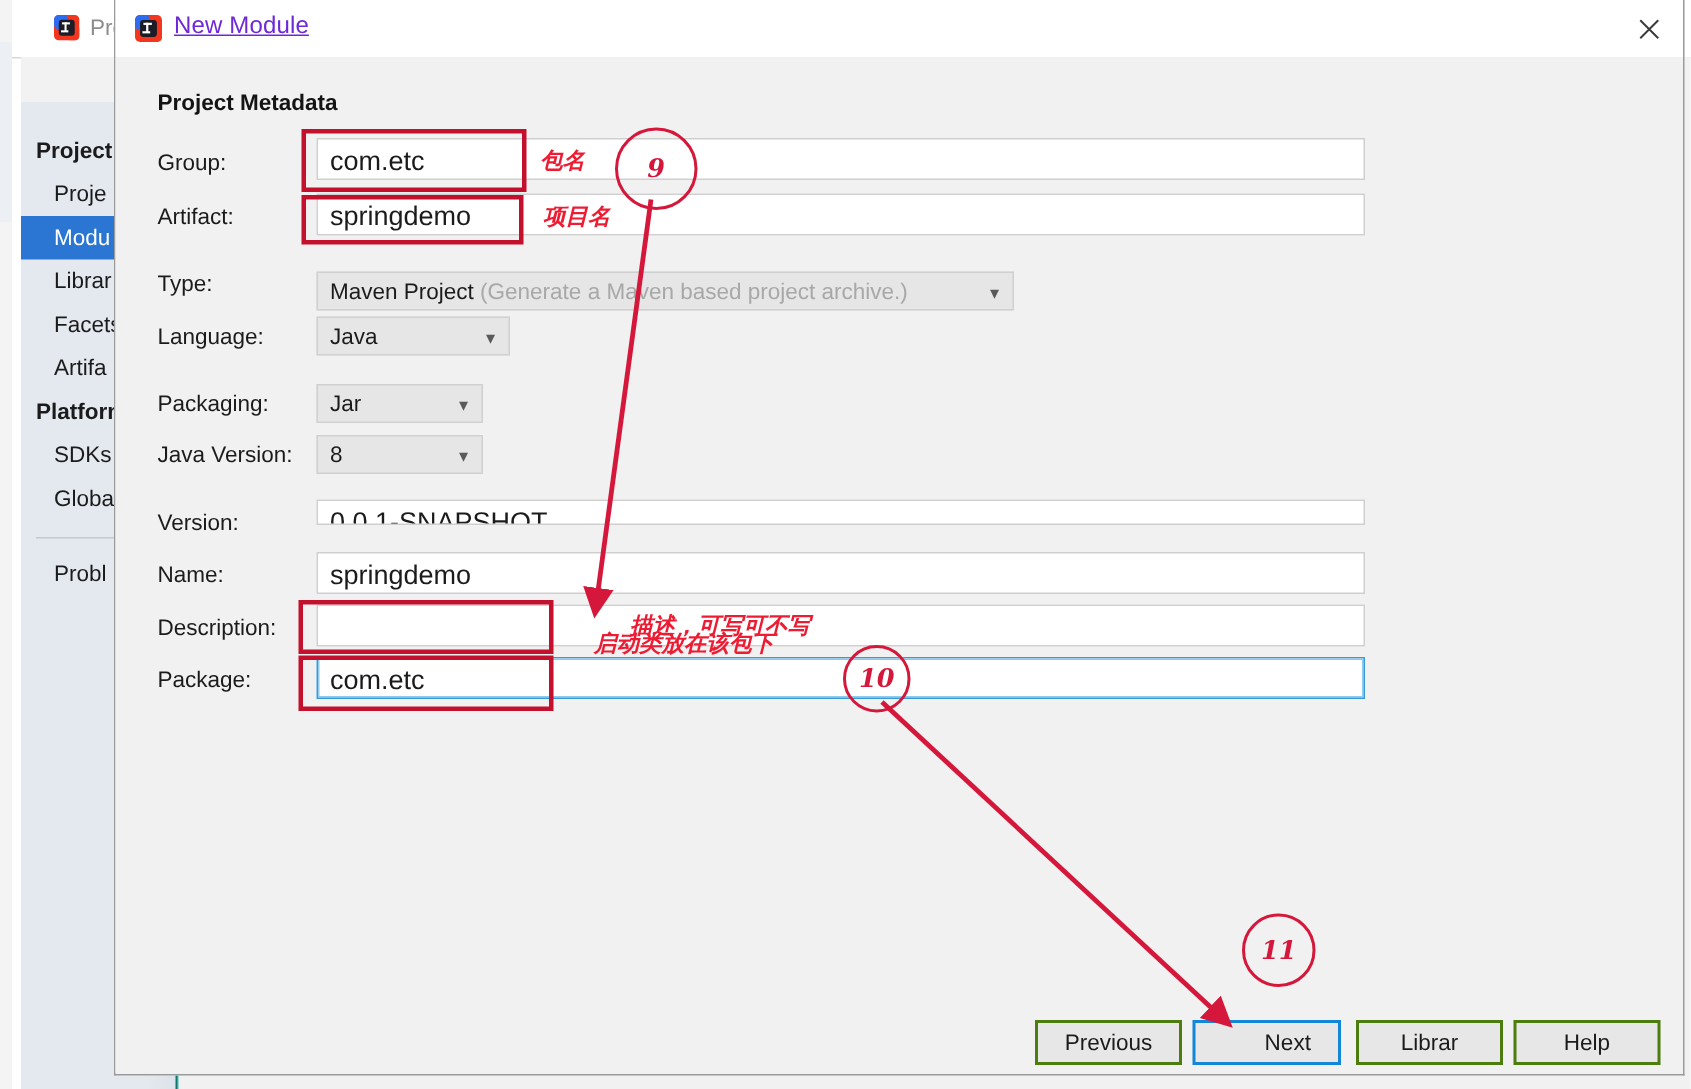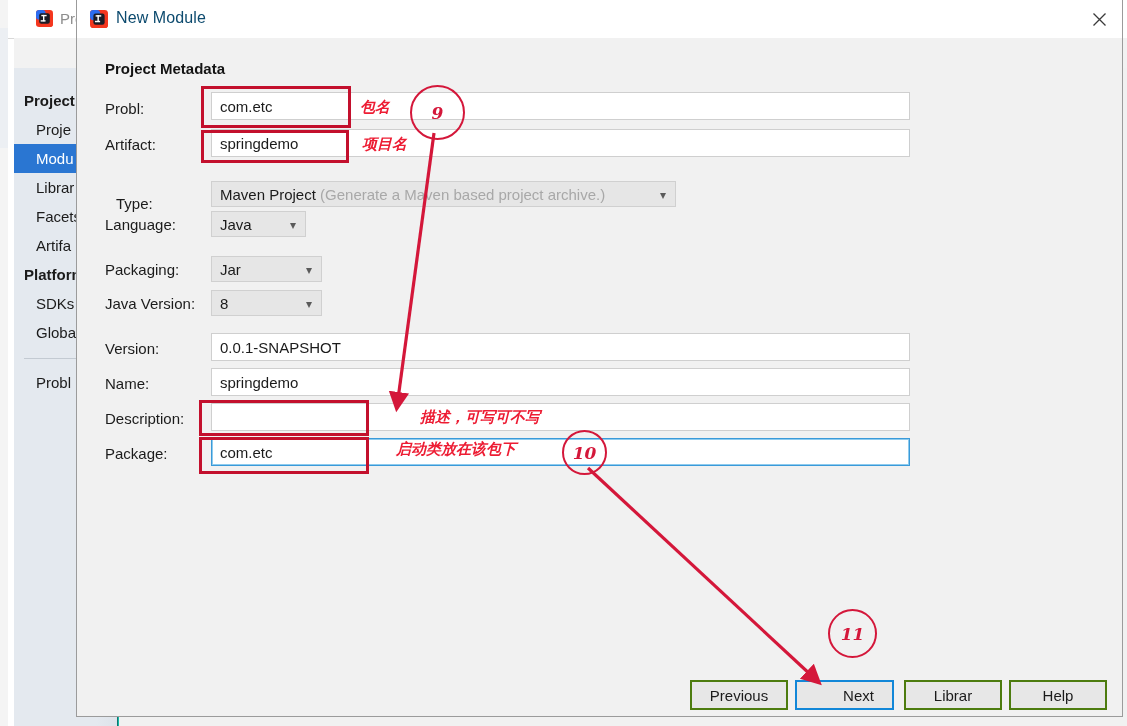--- a/index.html
+++ b/index.html
@@ -32,32 +32,32 @@
   .bg-content{position:absolute;left:119px;top:68px;width:1008px;height:658px;background:#f1f1f1;}
 
   
   #dialog{
     position:absolute;left:76px;top:0;width:1045px;height:716px;
     background:#f0f0f0;border:1px solid #9b9b9b;border-top:none;
     box-shadow:0 0 0 0 rgba(0,0,0,0);
   }
   .dlg-titlebar{position:absolute;left:0;top:0;width:1045px;height:38px;background:#ffffff;}
   .dlg-title-icon{position:absolute;left:13px;top:10px;width:18px;height:18px;}
-  .dlg-title-text{position:absolute;left:39px;top:9px;font-size:16px;color:#0c4a6e;letter-spacing:.1px;}
+  .dlg-title-text{position:absolute;left:39px;top:9px;font-size:16px;color:#6d28d9;letter-spacing:.1px;text-decoration:underline;}
   .dlg-close{position:absolute;right:0;top:0;width:46px;height:38px;display:flex;align-items:center;justify-content:center;cursor:default;}
   .dlg-close svg{display:block;}
   .dlg-body{position:absolute;left:0;top:38px;width:1045px;height:635px;background:#f1f1f1;}
   .dlg-footer{position:absolute;left:0;top:673px;width:1045px;height:42px;background:#f1f1f1;}
 
   .section-title{position:absolute;left:28px;top:22px;font-size:15px;font-weight:bold;color:#141414;}
 
   .row-label{position:absolute;font-size:15px;color:#1b1b1b;white-space:nowrap;}
   .txtfield{
     position:absolute;background:#ffffff;border:1px solid #cfcfcf;
-    font-size:15px;color:#1b1b1b;box-sizing:border-box;
+    font-size:18px;color:#1b1b1b;box-sizing:border-box;
     padding:2px 0 0 8px;line-height:24px;white-space:nowrap;overflow:hidden;
   }
   .txtfield.focused{border:1px solid #3a9ad9;box-shadow:inset 0 0 0 1px #8ecbee;}
   .combo{
     position:absolute;background:#e6e6e6;border:1px solid #d0d0d0;
     font-size:15px;color:#1b1b1b;box-sizing:border-box;
     padding:0 0 0 8px;line-height:26px;white-space:nowrap;overflow:hidden;
   }
   .combo .hint{color:#a8a8a8;}
   .combo .chev{position:absolute;right:9px;top:0;line-height:26px;color:#5a5a5a;font-size:12px;}
@@ -144,53 +144,53 @@
       <svg width="15" height="15" viewBox="0 0 15 15">
         <path d="M1.5 1.5 L13.5 13.5 M13.5 1.5 L1.5 13.5" stroke="#3a3a3a" stroke-width="1.3" fill="none"></path>
       </svg>
     </div>
   </div>
 
   <div class="dlg-body">
 
     <div class="section-title">Project Metadata</div>
 
-    <div class="row-label" style="left:28px;top:62px;">Probl:</div>
+    <div class="row-label" style="left:28px;top:62px;">Group:</div>
     <div class="txtfield" style="left:134px;top:54px;width:699px;height:28px;">com.etc</div>
 
     <div class="row-label" style="left:28px;top:98px;">Artifact:</div>
     <div class="txtfield" style="left:134px;top:91px;width:699px;height:28px;">springdemo</div>
 
-    <div class="row-label" style="left:39px;top:143px;margin-top:14px;">Type:</div>
+    <div class="row-label" style="left:28px;top:143px;">Type:</div>
     <div class="combo" style="left:134px;top:143px;width:465px;height:26px;">
       <span>Maven Project</span>
       <span class="hint">(Generate a Maven based project archive.)</span>
       <span class="chev">▾</span>
     </div>
 
     <div class="row-label" style="left:28px;top:178px;">Language:</div>
-    <div class="combo" style="left:134px;top:173px;width:95px;height:26px;">
+    <div class="combo" style="left:134px;top:173px;width:129px;height:26px;">
       <span>Java</span>
       <span class="chev">▾</span>
     </div>
 
     <div class="row-label" style="left:28px;top:223px;">Packaging:</div>
     <div class="combo" style="left:134px;top:218px;width:111px;height:26px;">
       <span>Jar</span>
       <span class="chev">▾</span>
     </div>
 
     <div class="row-label" style="left:28px;top:257px;">Java Version:</div>
     <div class="combo" style="left:134px;top:252px;width:111px;height:26px;">
       <span>8</span>
       <span class="chev">▾</span>
     </div>
 
     <div class="row-label" style="left:28px;top:302px;">Version:</div>
-    <div class="txtfield" style="left:134px;top:295px;width:699px;height:28px;">0.0.1-SNAPSHOT</div>
+    <div class="txtfield" style="left:134px;top:295px;width:699px;height:17px;">0.0.1-SNAPSHOT</div>
 
     <div class="row-label" style="left:28px;top:337px;">Name:</div>
     <div class="txtfield" style="left:134px;top:330px;width:699px;height:28px;">springdemo</div>
 
     <div class="row-label" style="left:28px;top:372px;">Description:</div>
     <div class="txtfield" style="left:134px;top:365px;width:699px;height:28px;"></div>
 
     <div class="row-label" style="left:28px;top:407px;">Package:</div>
     <div class="txtfield focused" style="left:134px;top:400px;width:699px;height:28px;">com.etc</div>
 
@@ -207,21 +207,21 @@
 <div id="annot">
 
   <div class="ann-box" style="left:201px;top:86px;width:150px;height:42px;"></div>
   <div class="ann-box" style="left:201px;top:130px;width:148px;height:33px;"></div>
   <div class="ann-box" style="left:199px;top:400px;width:170px;height:36px;"></div>
   <div class="ann-box" style="left:199px;top:437px;width:170px;height:37px;"></div>
 
   <div class="ann-text" style="left:360px;top:98px;">包名</div>
   <div class="ann-text" style="left:362px;top:135px;">项目名</div>
   <div class="ann-text" style="left:420px;top:408px;">描述，可写可不写</div>
-  <div class="ann-text" style="left:396px;top:440px;">启动类放在该包下</div>
+  <div class="ann-text" style="left:396px;top:420px;">启动类放在该包下</div>
 
   <svg style="position:absolute;left:0;top:0;width:1127px;height:726px;">
     <defs>
       <marker id="ah" markerWidth="7" markerHeight="7" refX="2.2" refY="3.2" orient="auto">
         <path d="M0,0 L6.4,3.2 L0,6.4 z" fill="#d4173a"></path>
       </marker>
     </defs>
     <line x1="434" y1="133" x2="398" y2="399" stroke="#d4173a" stroke-width="3.2" marker-end="url(#ah)"></line>
     <line x1="588" y1="468" x2="812" y2="676" stroke="#d4173a" stroke-width="3.2" marker-end="url(#ah)"></line>
   </svg>

